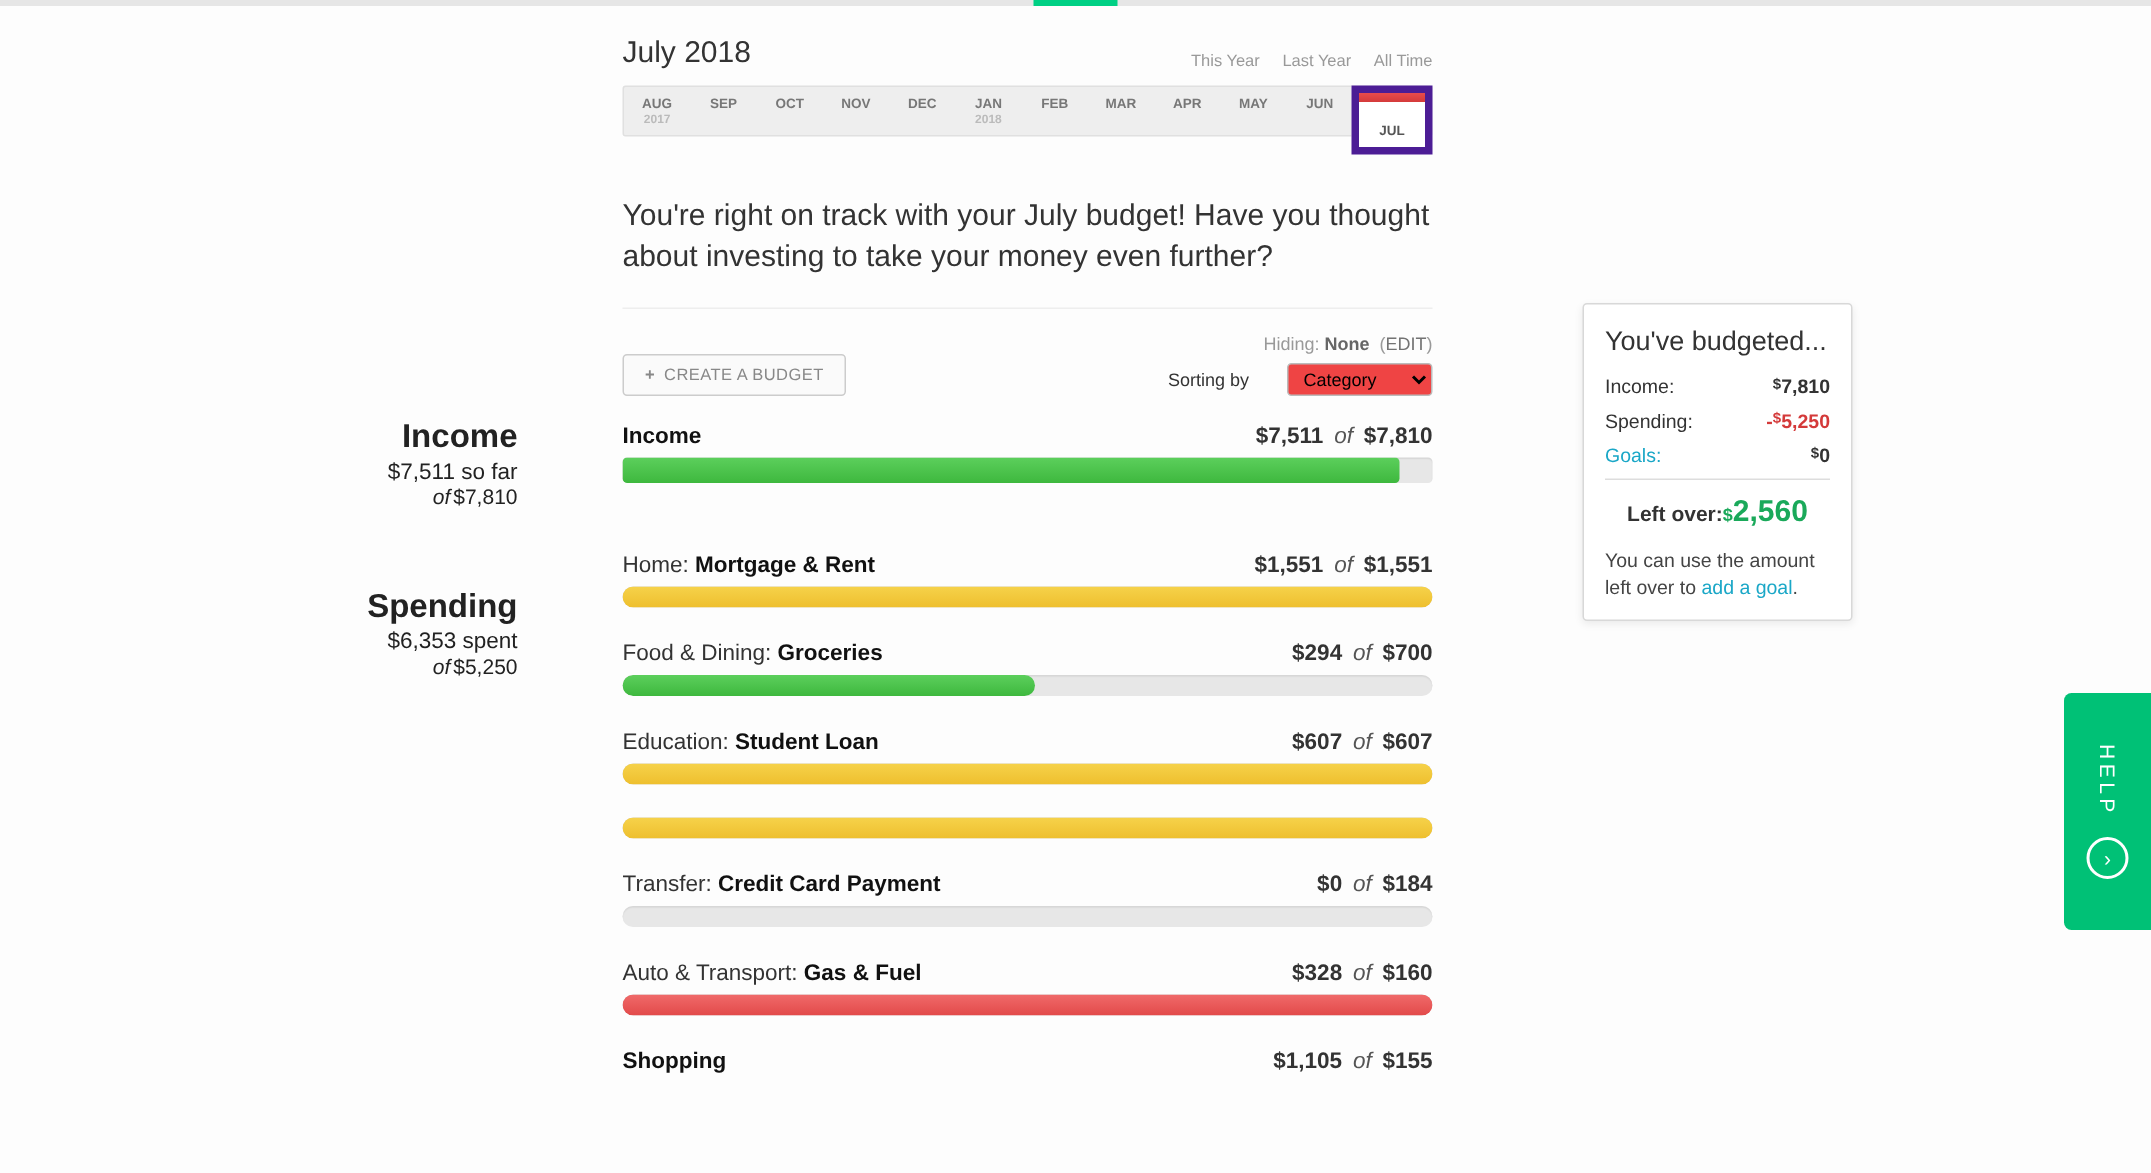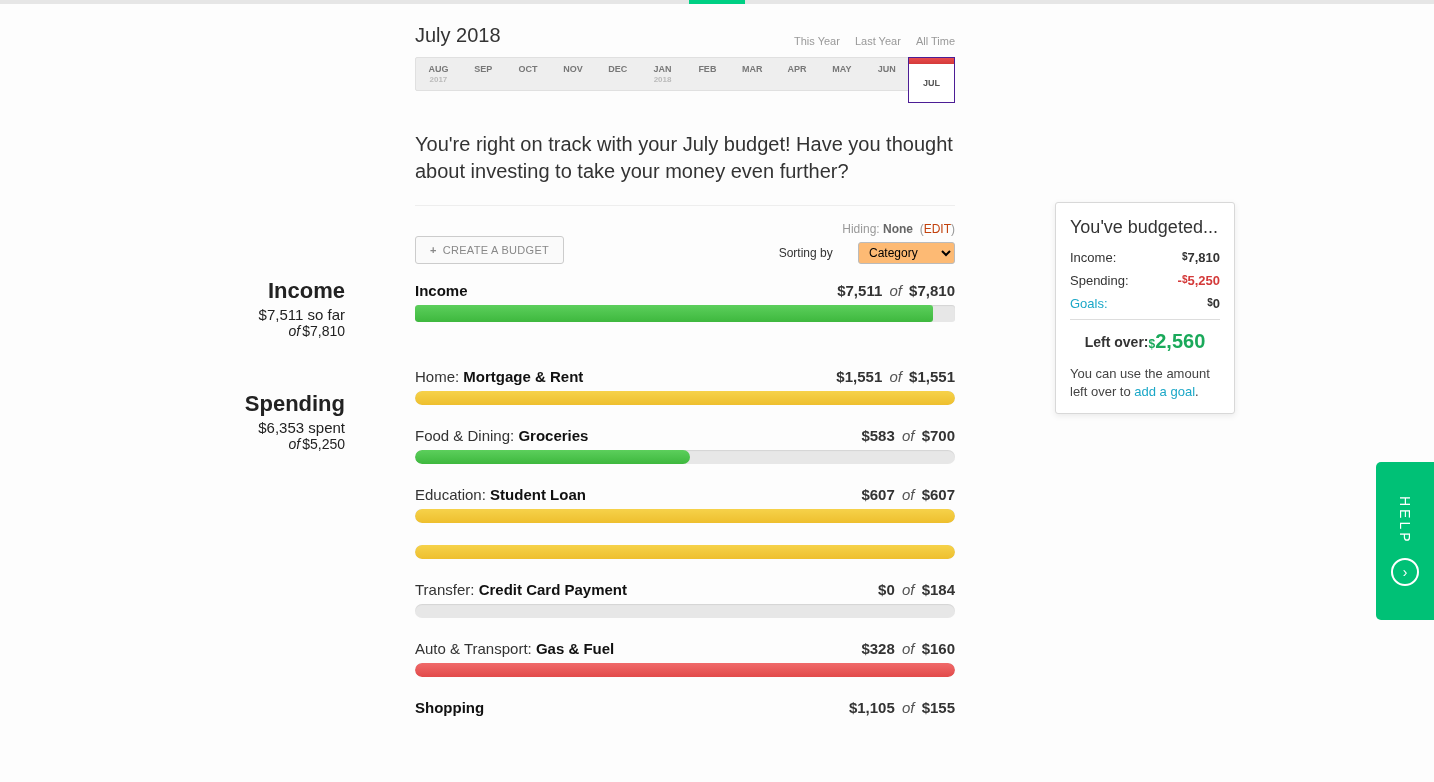--- a/index.html
+++ b/index.html
@@ -23,21 +23,21 @@
   .range-links { font-size: 11px; color: #999; }
   .range-links span { margin-left: 12px; cursor: pointer; }
 
   .month-bar {
     margin-top: 10px; height: 34px; background: #eee; border:1px solid #e0e0e0;
     display:flex; position: relative; border-radius: 2px;
   }
   .month-cell { flex:1; text-align:center; font-size:9px; color:#777; padding-top:6px; position:relative;font-weight:bold; }
   .month-cell .year { display:block; font-size:8px; color:#bbb; margin-top:1px;}
   .month-cell.selected {
-    background:#fff; border:1px solid #4c1d95; margin:-1px; padding-top:12px; height:46px;
+    background:#fff; border:5px solid #4c1d95; margin:-1px; padding-top:12px; height:46px;
   }
   .month-cell.selected::before {
     content:""; position:absolute; top:0; left:0; right:0; height:6px;
     background: linear-gradient(#e84c4c,#d43a3a);
   }
   .month-cell.selected { font-weight:600; color:#555; padding-top:20px;}
 
   .insight {
     font-size: 20px; color:#333; margin: 40px 0 20px; line-height:1.35; font-weight:300;
   }
@@ -45,23 +45,23 @@
 
   .toolbar { display:flex; justify-content:space-between; align-items:flex-end; margin-bottom:18px;}
   .create-btn {
     border:1px solid #ccc; background:#fafafa; color:#888; font-size:11px;
     padding:7px 14px; border-radius:3px; cursor:pointer; letter-spacing:0.3px;
   }
   .create-btn .plus { font-weight:bold; margin-right:6px;}
   .toolbar-right { text-align:right; font-size:12px; }
   .hiding { color:#999; margin-bottom:6px;}
   .hiding b { color:#666; }
-  .hiding .edit { color:#c2410c; cursor:pointer;}
+  .hiding .edit { color:#737373; cursor:pointer;}
   .sortby label { font-size:12px; color:#333; margin-right:22px;}
-  .sortby select { font-size:12px; padding:2px 20px 2px 6px; border:1px solid #bbb; border-radius:3px; background:#fdba74;}
+  .sortby select { font-size:12px; padding:2px 20px 2px 6px; border:1px solid #bbb; border-radius:3px; background:#ef4444;}
 
   
   .budget-row { margin-bottom: 22px; }
   .budget-row.income-row { margin-bottom: 46px;}
   .row-head { display:flex; justify-content:space-between; align-items:baseline; margin-bottom:6px;}
   .row-label { font-size:15px;}
   .row-label .cat { color:#333; font-weight:400;}
   .row-label .sub { color:#111; font-weight:700;}
   .row-amt { font-size:15px; }
   .row-amt .spent { font-weight:700;}
@@ -217,21 +217,21 @@
             <div class="row-label"><span class="cat">Home: </span><span class="sub">Mortgage &amp; Rent</span></div>
             <div class="row-amt"><span class="spent">$1,551</span> <span class="of">of</span> <span class="total">$1,551</span></div>
           </div>
           <div class="bar">
             <div class="fill yellow" style="width:100%"></div>
           </div>
         </div>
         <div class="budget-row">
           <div class="row-head">
             <div class="row-label"><span class="cat">Food &amp; Dining: </span><span class="sub">Groceries</span></div>
-            <div class="row-amt"><span class="spent">$583</span> <span class="of">of</span> <span class="total">$700</span></div>
+            <div class="row-amt"><span class="spent">$294</span> <span class="of">of</span> <span class="total">$700</span></div>
           </div>
           <div class="bar">
             <div class="fill green" style="width:51%"></div>
           </div>
         </div>
         <div class="budget-row">
           <div class="row-head">
             <div class="row-label"><span class="cat">Education: </span><span class="sub">Student Loan</span></div>
             <div class="row-amt"><span class="spent">$607</span> <span class="of">of</span> <span class="total">$607</span></div>
           </div>

